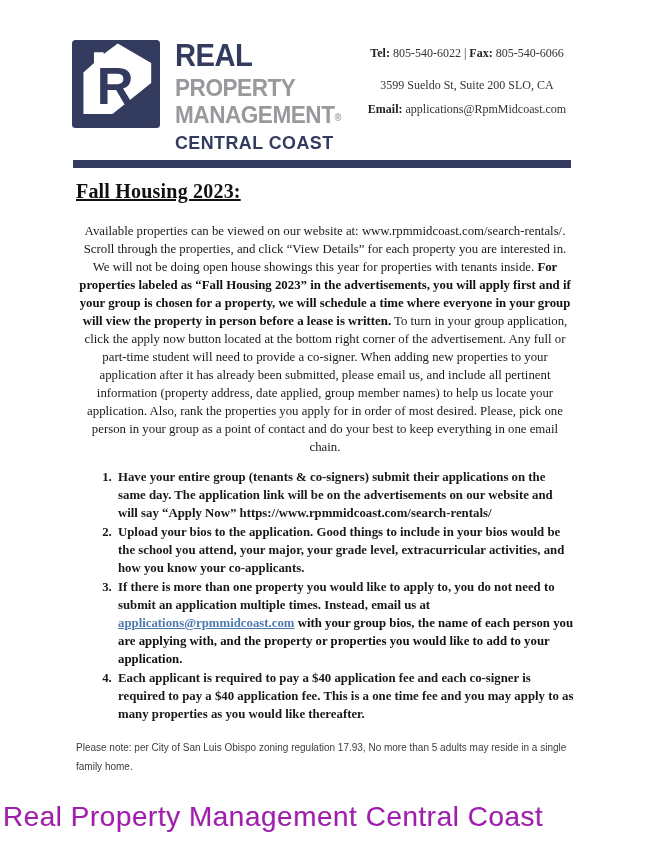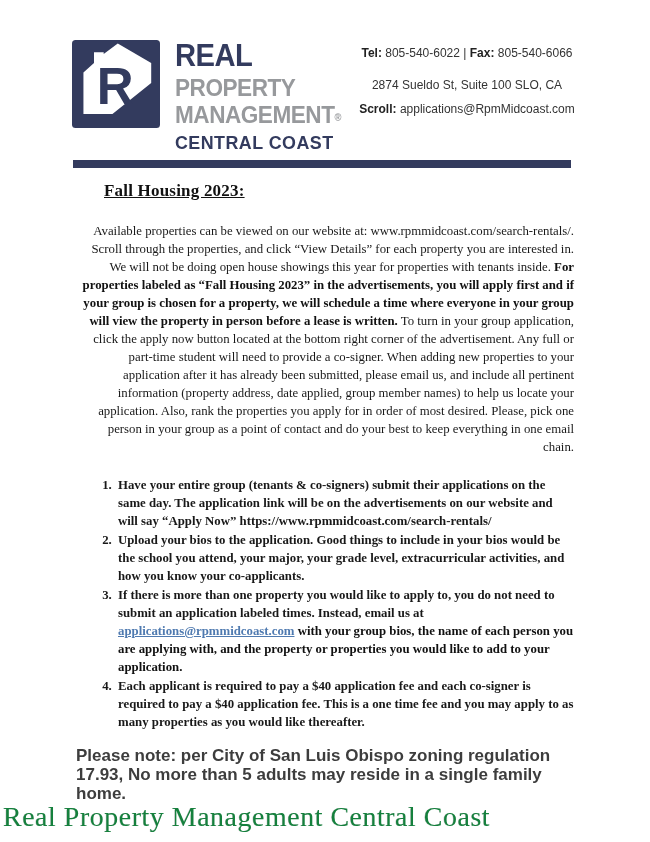--- a/index.html
+++ b/index.html
@@ -29,72 +29,72 @@
     line-height: 1;
   }
   .logo-text .l1 { font-size: 31px; color: #333b5e; }
   .logo-text .l2 { font-size: 24px; color: #97999c; margin-top: 5px; }
   .logo-text .l3 { font-size: 24px; color: #97999c; margin-top: 3px; }
   .logo-text .l3 .reg { font-size: 10px; vertical-align: 2px; letter-spacing: 0; }
   .logo-text .l4 { font-size: 19px; color: #333b5e; margin-top: 6px; letter-spacing: 0.5px; }
 
   .contact {
     position: absolute; top: 46px; right: 58px; width: 250px;
-    font-family: Liberation Sans, sans-serif;
+    font-family: Liberation Serif, serif;
     font-size: 12px; color: #333333;
     text-align: center; line-height: 14px;
   }
   .contact .c-tel { margin-bottom: 18px; white-space: nowrap; }
   .contact .c-addr { margin-bottom: 10px; }
   .contact .c-email { margin-top: 10px; white-space: nowrap; }
   .contact b { color: #222; }
 
   .rule {
     position: absolute; top: 160px; left: 73px;
     width: 498px; height: 8px;
     background: #333b5e;
   }
 
   
   .letter {
     position: absolute; top: 180px; left: 76px; width: 498px;
     font-size: 12.8px; line-height: 18px; color: #191919;
   }
   h1.doc-title, h2.doc-title {
-    font-size: 17px; font-weight: bold;
+    font-size: 20px; font-weight: bold;
     text-decoration: underline;
-    color: #111; letter-spacing: 0.2px; margin-left: 28px;
+    color: #111; letter-spacing: 0.2px;
   }
   h1.doc-title { margin-top: 2px; margin-bottom: 22px; }
   h2.doc-title { margin-top: 11px; margin-bottom: 5px; }
   p.intro { margin-bottom: 17px; }
-  p.body-par { margin-bottom: 20px; text-align: right; }
+  p.body-par { margin-bottom: 12px; text-align: center; }
   p.body-par b, ol b { color: #111; }
 
   ol.app-list { padding-left: 39px; }
   ol.app-list li { padding-left: 3px; margin-bottom: 1px; font-weight: bold; }
 
   a.email-link {
     color: #4f7ab0; text-decoration: underline; cursor: pointer;
   }
 
   p.note {
     margin-top: 15px;
     font-family: "Liberation Sans", sans-serif;
-    font-weight: bold;
-    font-size: 17px; line-height: 19px;
+    font-weight: normal;
+    font-size: 10px; line-height: 19px;
     color: #3d3d3d;
     max-width: 492px;
   }
 
   .watermark {
     position: absolute; left: 3px; top: 801px;
-    font-family: Liberation Serif, serif;
+    font-family: Liberation Sans, sans-serif;
     font-size: 28px; letter-spacing: 0.5px;
-    color: #15803d;
+    color: #a21caf;
     text-shadow: 1px 1px 0 #ffffff, -0.5px -0.5px 0 #c6c6c6;
     white-space: nowrap;
   }
 </style>
 </head>
 <body>
 
 <div class="page">
 
   <header class="letterhead">
@@ -114,43 +114,43 @@
 
     <div class="contact">
       <div class="c-tel">
         <b>Tel:</b>
         <span>805-540-6022</span>
         <span>|</span>
         <b>Fax:</b>
         <span>805-540-6066</span>
       </div>
       <div class="c-addr">
-        <div>2874 Sueldo St, Suite 100 SLO, CA</div>
+        <div>3599 Sueldo St, Suite 200 SLO, CA</div>
       </div>
       <div class="c-email">
-        <b>Scroll:</b>
+        <b>Email:</b>
         <span>applications@RpmMidcoast.com</span>
       </div>
     </div>
   </header>
 
   <div class="rule"></div>
 
   <main class="letter">
 
     <h1 class="doc-title">Fall Housing 2023:</h1>
 
 
     <p class="body-par"><span>Available properties can be viewed on our website at: www.rpmmidcoast.com/search-rentals/. Scroll through the properties, and click “View Details” for each property you are interested in. We will not be doing open house showings this year for properties with tenants inside. </span><b>For properties labeled as “Fall Housing 2023” in the advertisements, you will apply first and if your group is chosen for a property, we will schedule a time where everyone in your group will view the property in person before a lease is written.</b><span> To turn in your group application, click the apply now button located at the bottom right corner of the advertisement. Any full or part-time student will need to provide a co-signer. When adding new properties to your application after it has already been submitted, please email us, and include all pertinent information (property address, date applied, group member names) to help us locate your application. Also, rank the properties you apply for in order of most desired. Please, pick one person in your group as a point of contact and do your best to keep everything in one email chain.</span></p>
 
 
     <ol class="app-list">
       <li><span>Have your entire group (tenants &amp; co-signers) submit their applications on the same day. The application link will be on the advertisements on our website and will say “Apply Now” https://www.rpmmidcoast.com/search-rentals/</span></li>
       <li><span>Upload your bios to the application. Good things to include in your bios would be the school you attend, your major, your grade level, extracurricular activities, and how you know your co-applicants.</span></li>
-      <li><span>If there is more than one property you would like to apply to, you do not need to submit an application labeled times. Instead, email us at </span><a class="email-link" href="#">applications@rpmmidcoast.com</a><b> with your group bios, the name of each person you are applying with, and the property or properties you would like to add to your application.</b></li>
+      <li><span>If there is more than one property you would like to apply to, you do not need to submit an application multiple times. Instead, email us at </span><a class="email-link" href="#">applications@rpmmidcoast.com</a><b> with your group bios, the name of each person you are applying with, and the property or properties you would like to add to your application.</b></li>
       <li><span>Each applicant is required to pay a $40 application fee and each co-signer is required to pay a $40 application fee. This is a one time fee and you may apply to as many properties as you would like thereafter.</span></li>
     </ol>
 
     <p class="note">Please note: per City of San Luis Obispo zoning regulation 17.93, No more than 5 adults may reside in a single family home.</p>
   </main>
 
   <div class="watermark">Real Property Management Central Coast</div>
 </div>
 
 </body></html>

